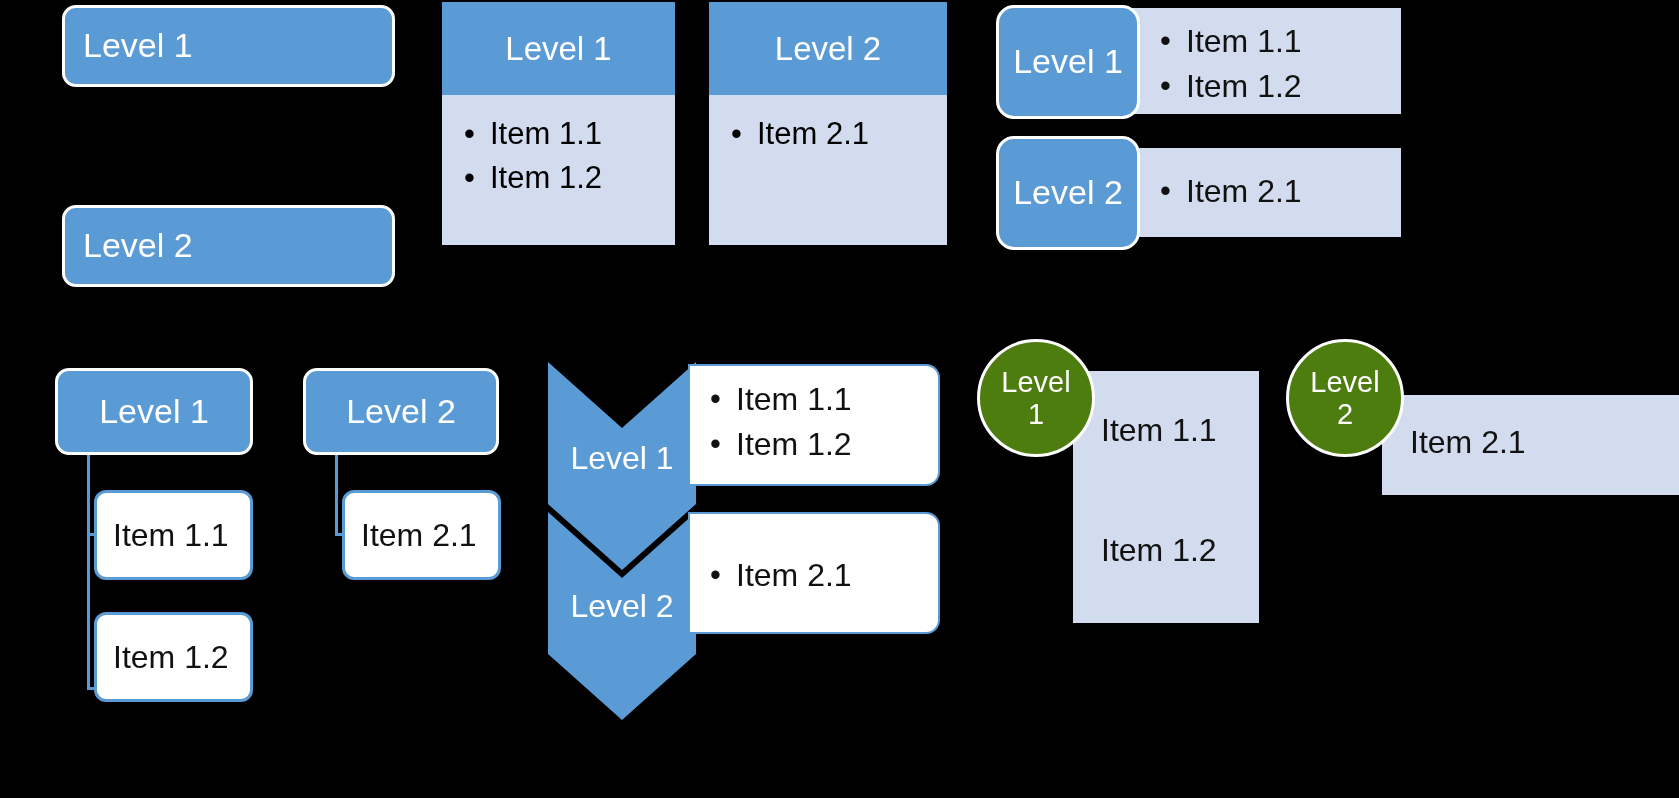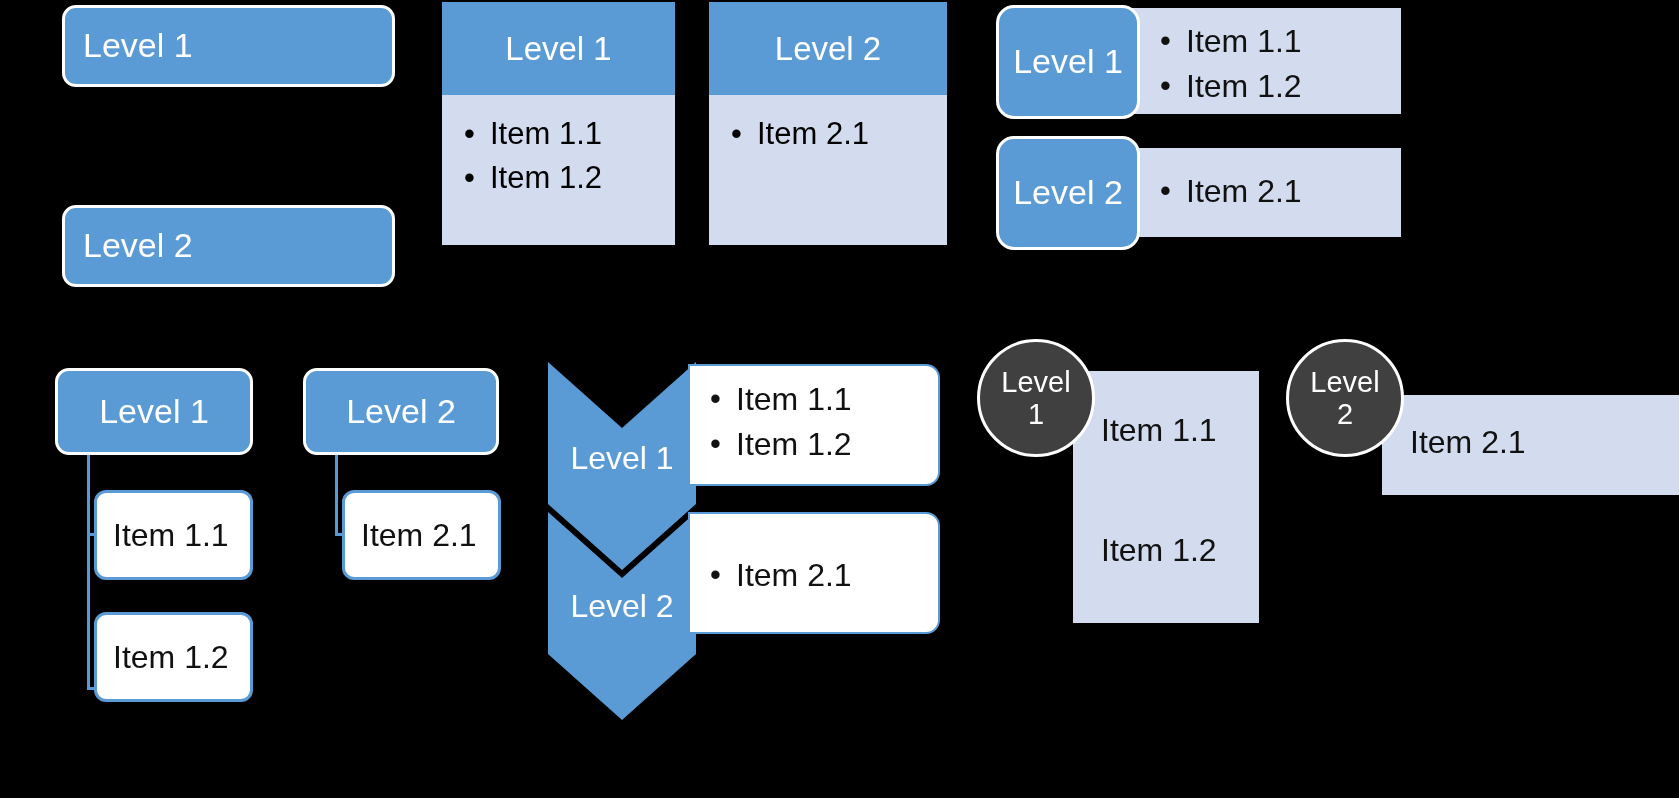--- a/index.html
+++ b/index.html
@@ -85,21 +85,21 @@
   .white-panel {
     background: #FFFFFF;
     border: 2px solid #5B9BD5;
     color: #111111;
     font-size: 32px;
   }
   .white-panel.rounded-r {
     border-radius: 0 14px 14px 0;
   }
   .circle {
-    background: #404040;
+    background: #4d7c0f;
     border: 3px solid #FFFFFF;
     border-radius: 50%;
     color: #FFFFFF;
     display: flex;
     flex-direction: column;
     align-items: center;
     justify-content: center;
     font-size: 29px;
     line-height: 1.12;
     text-align: center;

